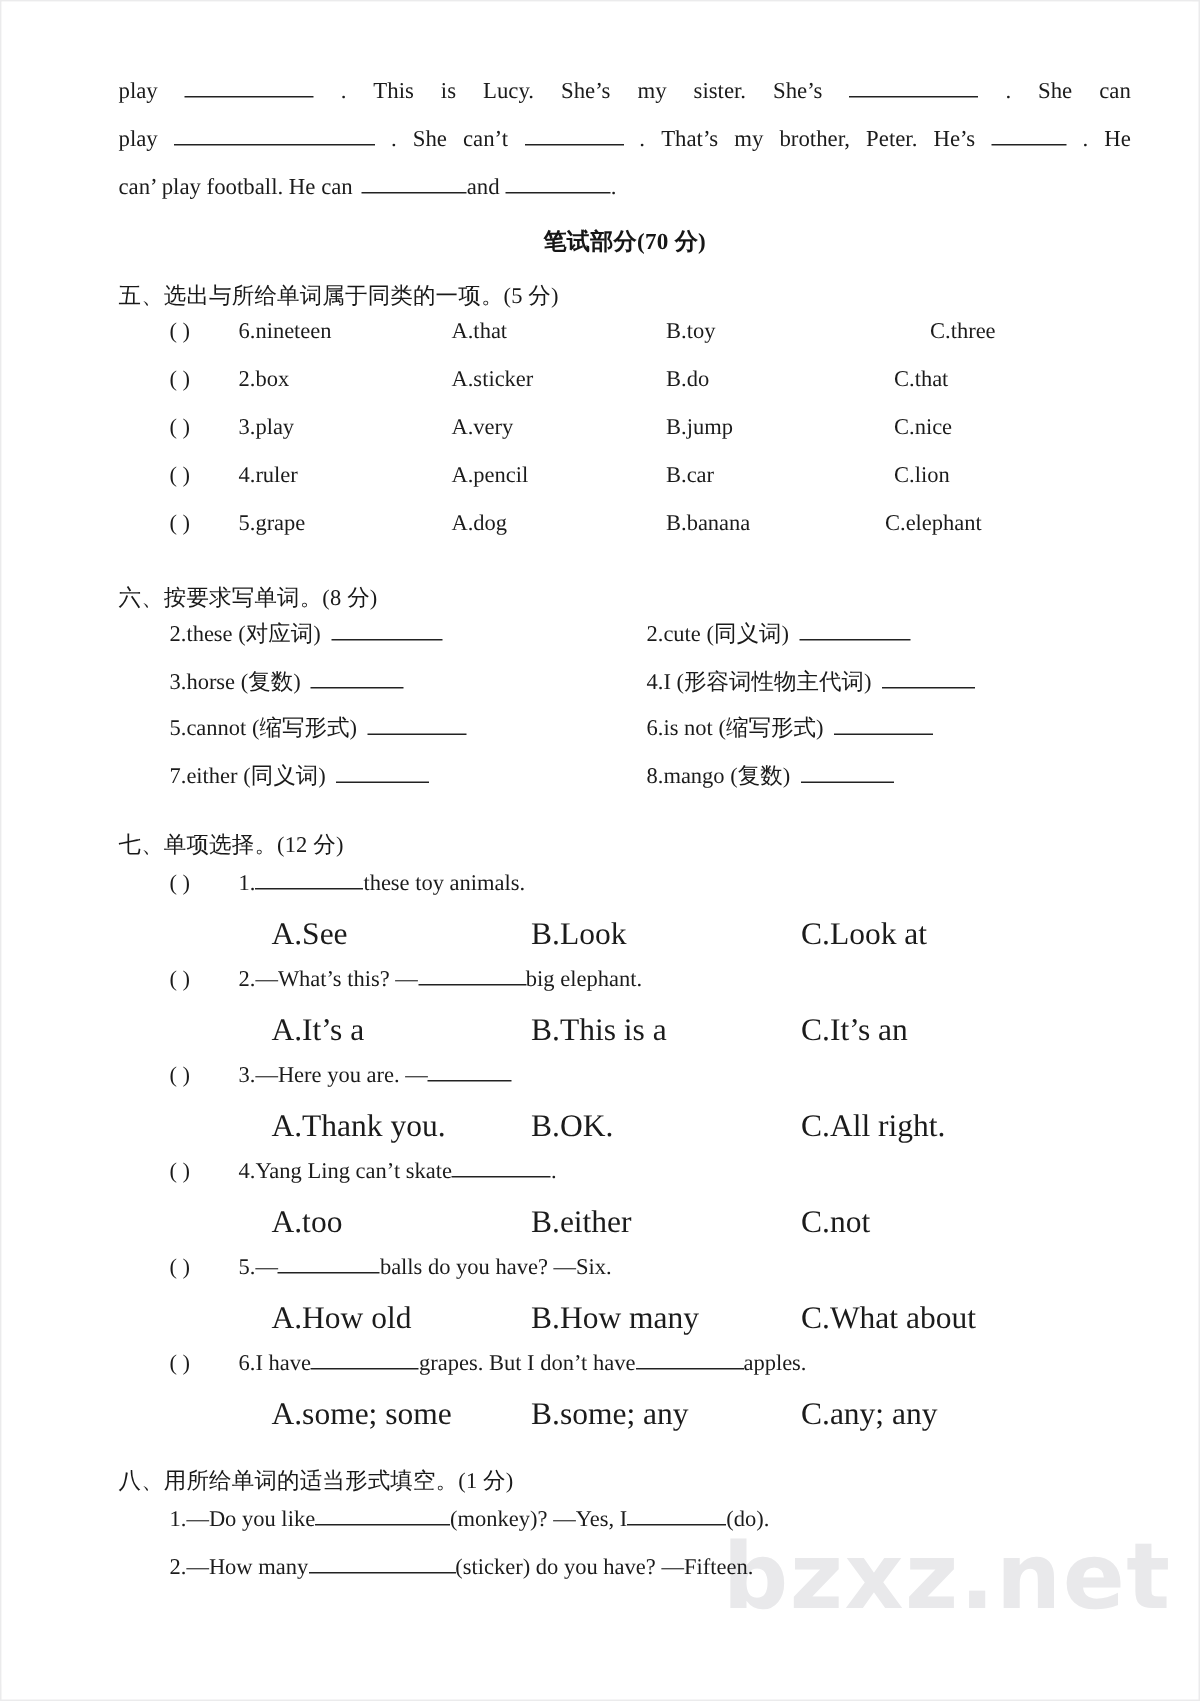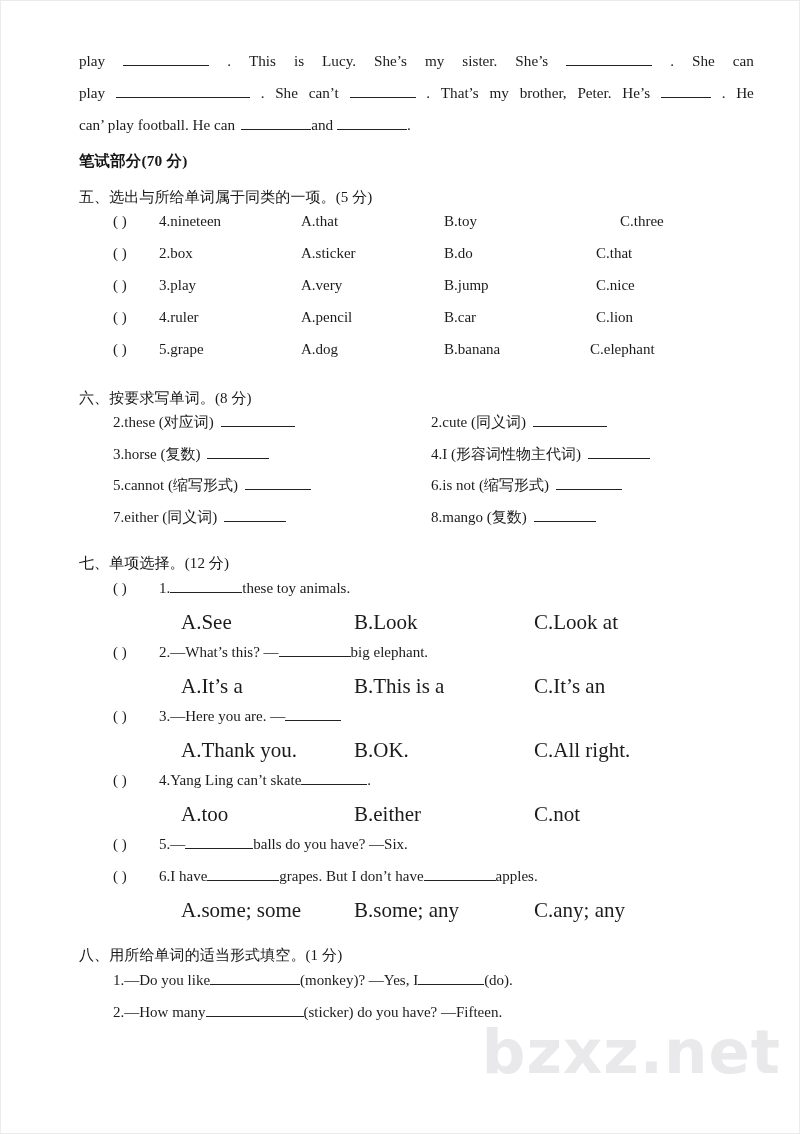--- a/index.html
+++ b/index.html
@@ -71,20 +71,21 @@
 
   .bl {
     display: inline-block;
     border-bottom: 1px solid #222;
     height: 14px;
     vertical-align: -2px;
   }
 
   
   .part-title {
+    text-align: center;
     font-size: 15.4px;
     color: #161616;
     margin: 10px 0 0 0;
     font-family: "DejaVu Sans", "Liberation Sans", sans-serif;
     font-weight: 600;
     letter-spacing: .2px;
   }
   .part-title .pt-paren {
     font-family: "Liberation Serif", serif;
     font-weight: 600;
@@ -234,21 +235,21 @@
       <span>笔试部分</span><span class="pt-paren">(70 分)</span>
     </div>
 
     <div class="sec-head">
       <span>五、</span><span>选出与所给单词属于同类的一项。</span><span class="lat">(5 分)</span>
     </div>
 
     <div class="q-rows">
       <div class="crow">
         <span class="paren">(      )</span>
-        <span class="stem">4.nineteen</span>
+        <span class="stem">6.nineteen</span>
         <span class="opt-a">A.that</span>
         <span class="opt-b">B.toy</span>
         <span class="opt-c" style="padding-left:24px">C.three</span>
       </div>
       <div class="crow">
         <span class="paren">(      )</span>
         <span class="stem">2.box</span>
         <span class="opt-a">A.sticker</span>
         <span class="opt-b">B.do</span>
         <span class="opt-c">C.that</span>
@@ -375,20 +376,25 @@
         <span class="o-a">A.too</span>
         <span class="o-b">B.either</span>
         <span class="o-c">C.not</span>
       </div>
 
       <div class="mc-q">
         <span class="paren">(      )</span>
         <span>5.—</span>
         <span class="bl" style="width:68px"></span>
         <span>  balls do you have?   —Six.</span>
+      </div>
+      <div class="mc-opts">
+        <span class="o-a">A.How old</span>
+        <span class="o-b">B.How many</span>
+        <span class="o-c">C.What about</span>
       </div>
 
       <div class="mc-q">
         <span class="paren">(      )</span>
         <span>6.I have  </span>
         <span class="bl" style="width:72px"></span>
         <span>grapes. But I don’t have  </span>
         <span class="bl" style="width:72px"></span>
         <span>apples.</span>
       </div>

